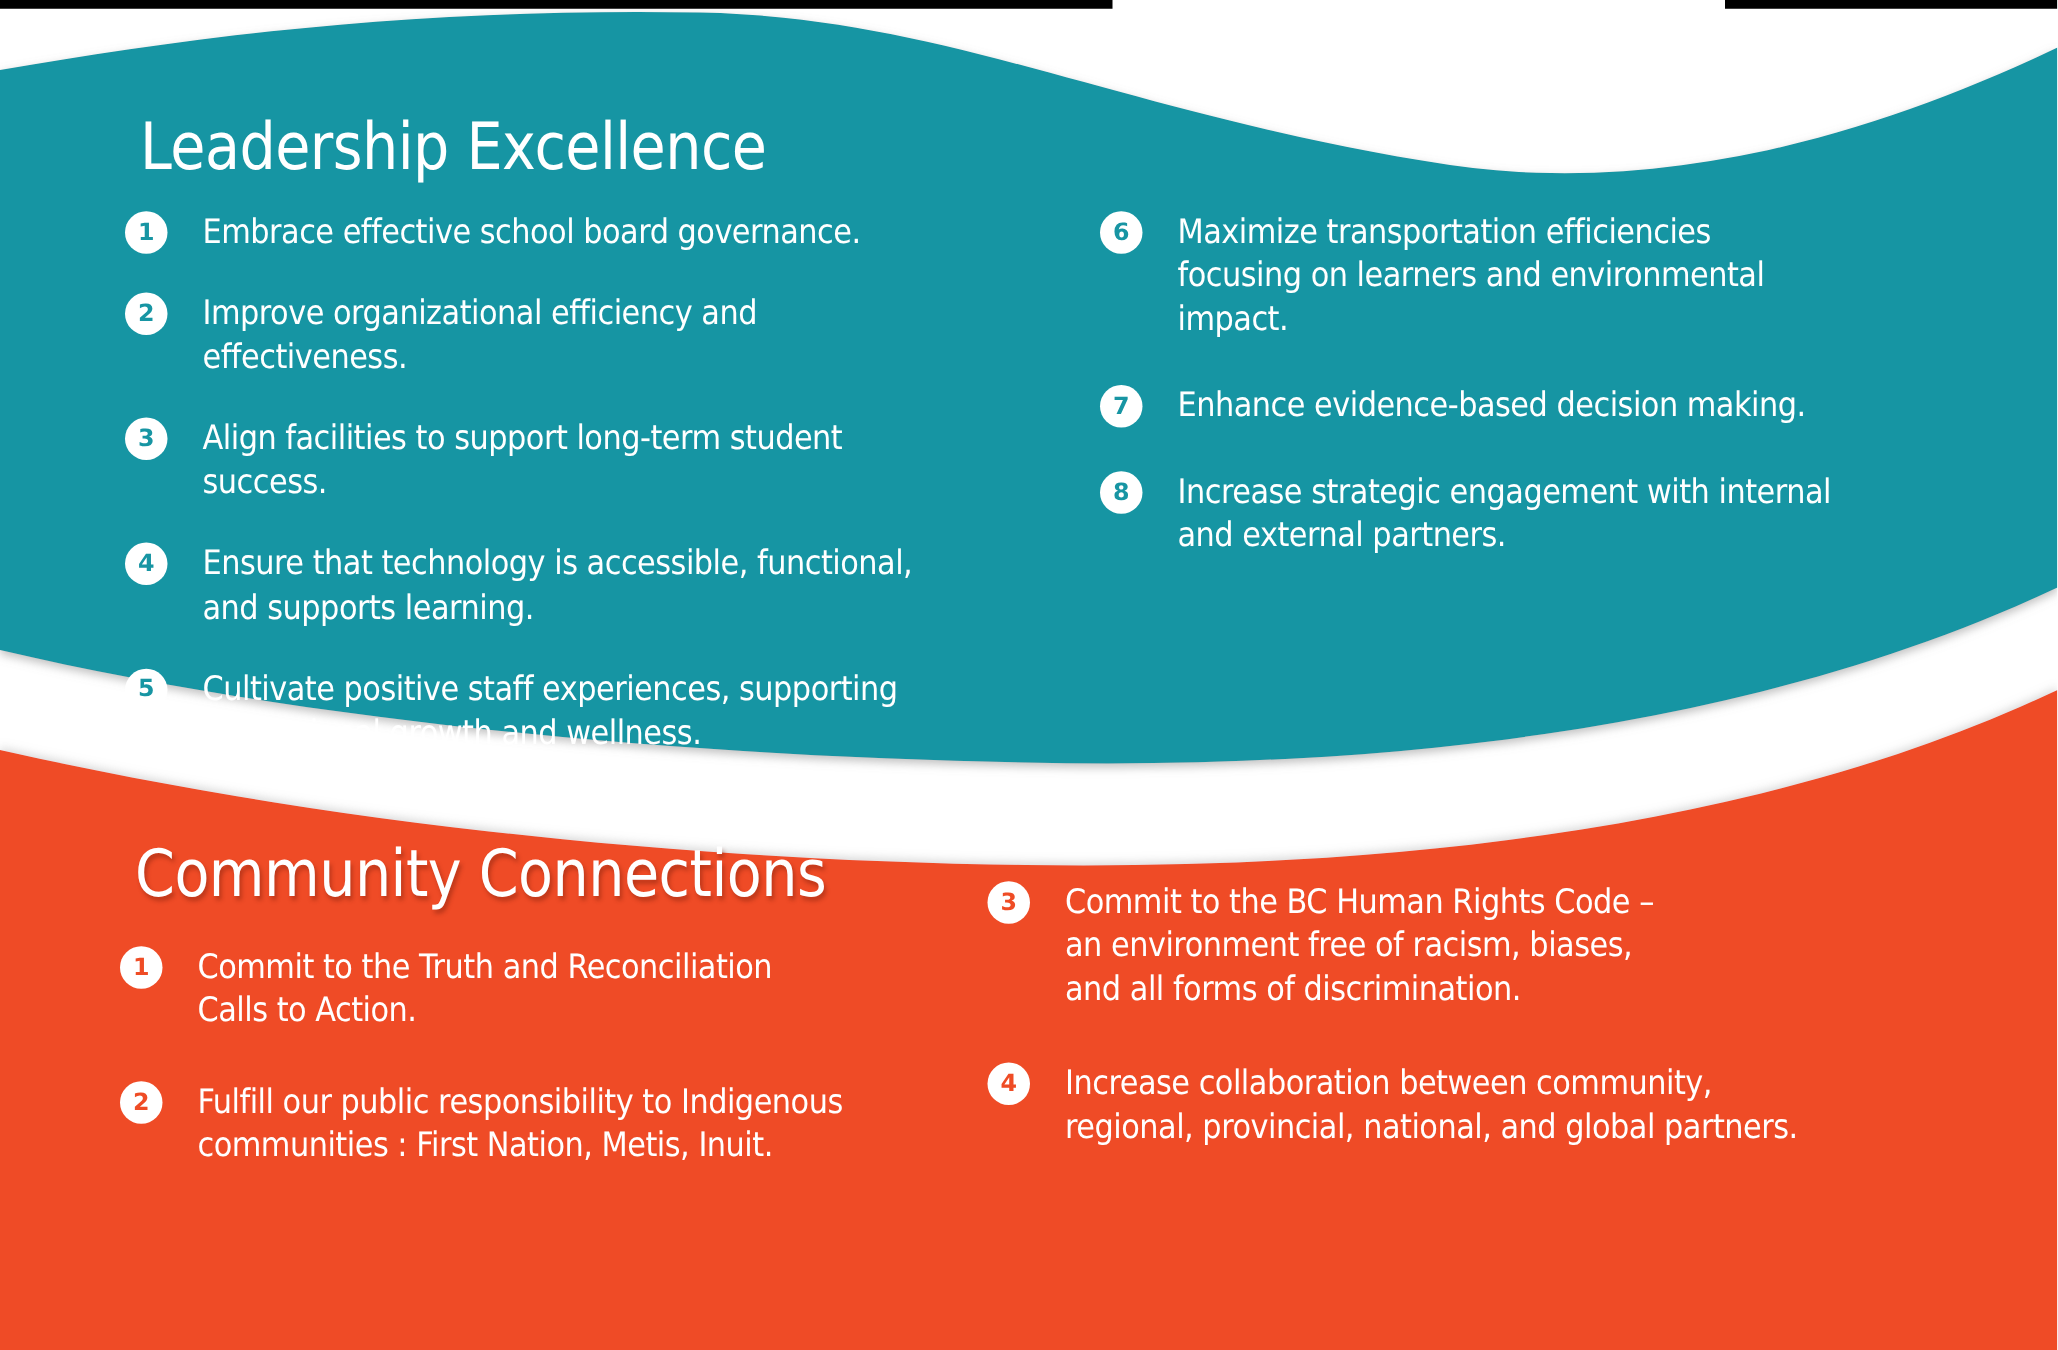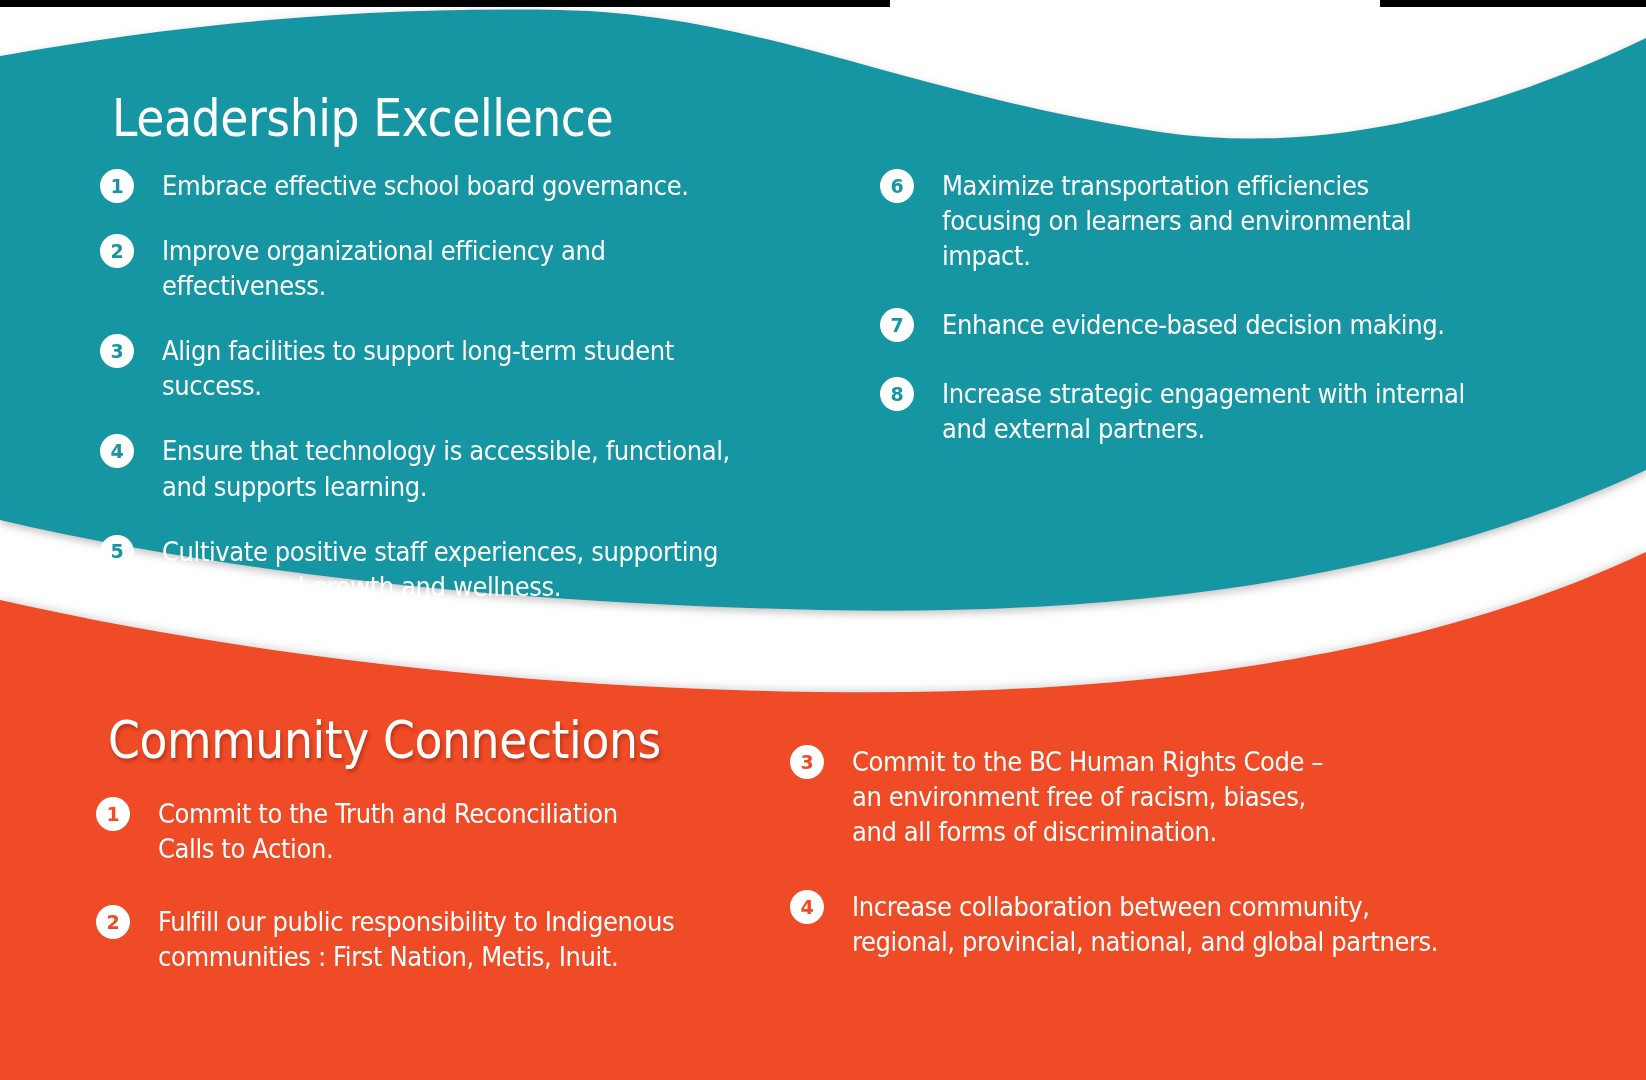--- a/index.html
+++ b/index.html
@@ -40,21 +40,21 @@
   .crop-bar.left  { left: 0;     width: 890px; }
   .crop-bar.right { left: 1380px; width: 266px; }
 
   
   .section {
     position: absolute;
     left: 0;
     width: 1646px;
   }
   #teal-section   { top: 70px;  height: 520px; }
-  #orange-section { top: 696px; height: 360px; }
+  #orange-section { top: 656px; height: 360px; }
 
   .section-title {
     position: absolute;
     color: #ffffff;
     font-family: "DejaVu Sans", "Liberation Sans", sans-serif;
     font-weight: 400;
     font-size: 52px;
     line-height: 1.0;
     letter-spacing: -0.5px;
     white-space: nowrap;

